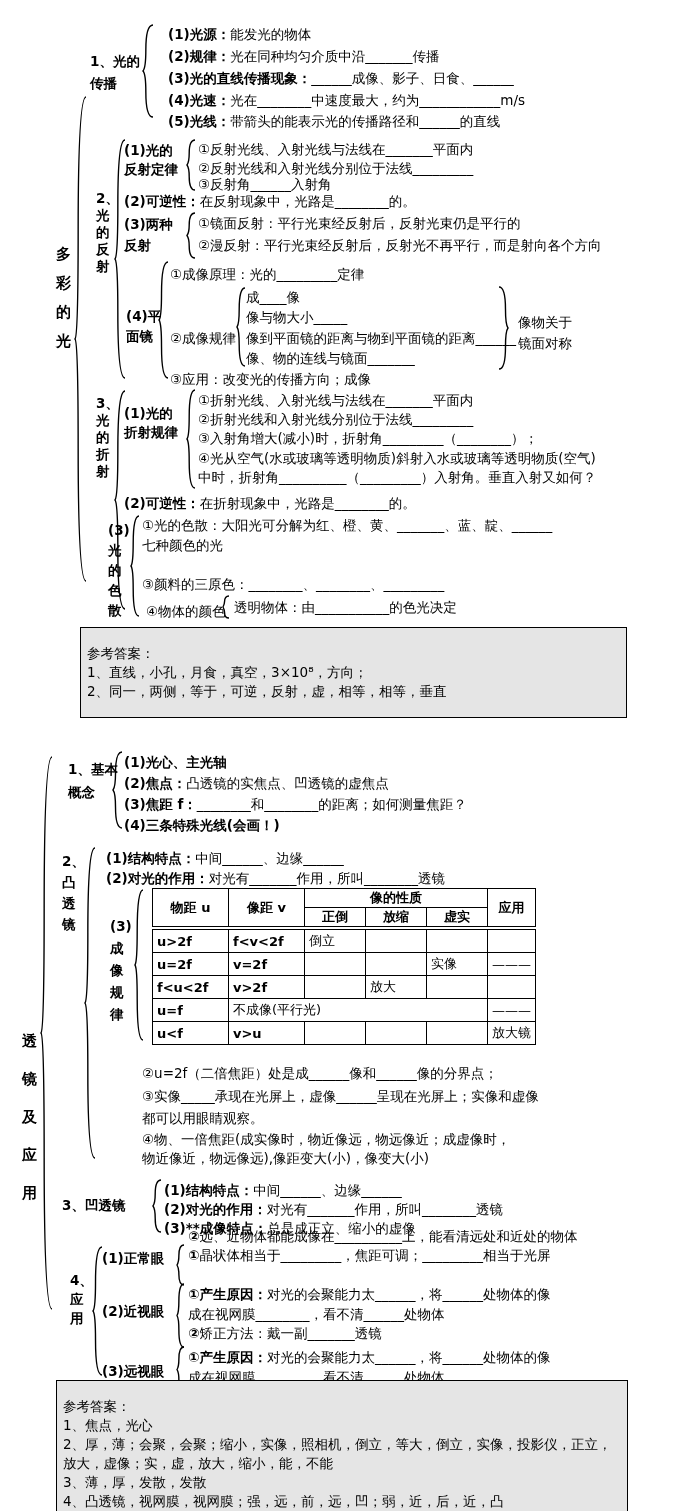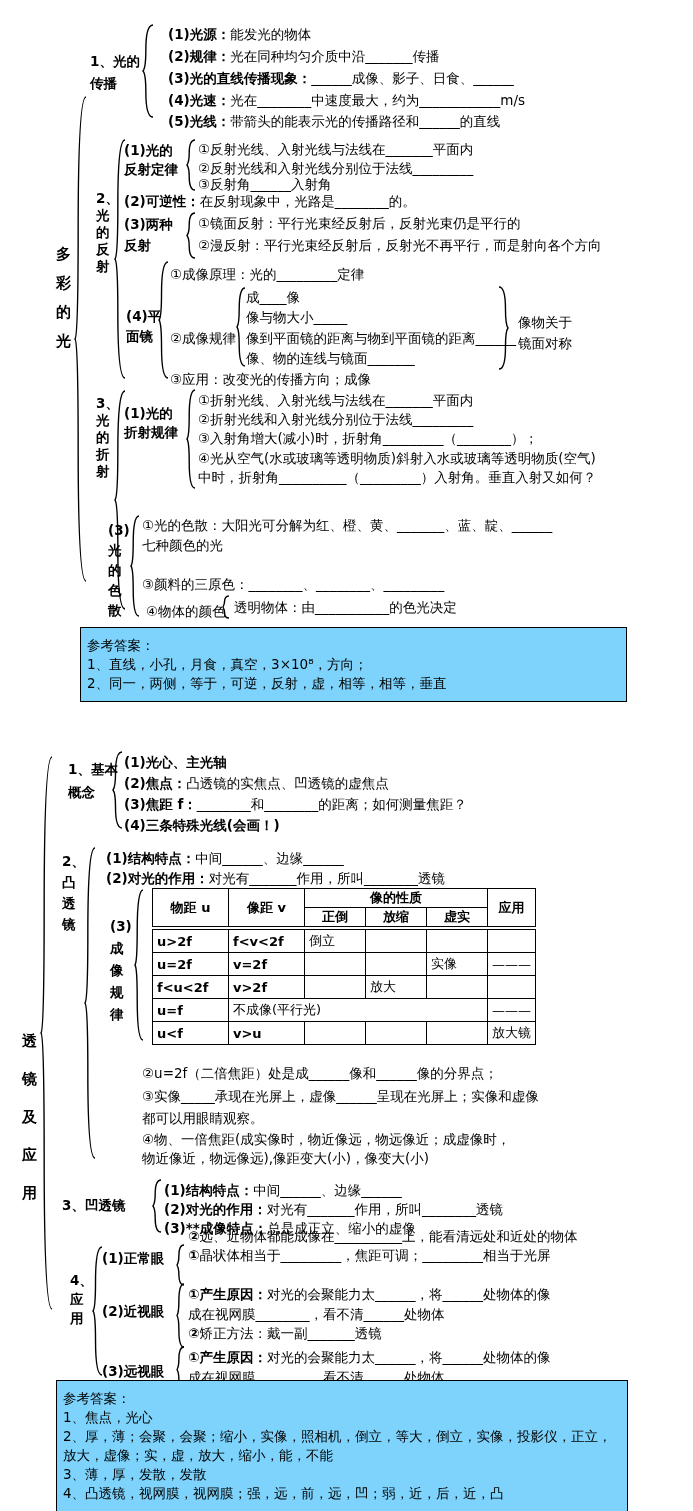--- a/index.html
+++ b/index.html
@@ -4,22 +4,22 @@
 <style>
   html,body{margin:0;padding:0;background:#fff;}
   #canvas{position:relative;width:693px;height:1511px;background:#fff;overflow:hidden;
           font-family:"DejaVu Sans","Liberation Sans",sans-serif;color:#000;}
   .ln{position:absolute;white-space:nowrap;font-size:13.5px;line-height:16px;}
   .ln b{font-weight:700;}
   .bl{position:absolute;font-weight:700;white-space:pre-line;font-size:13.5px;line-height:19px;}
   .note{position:absolute;white-space:pre-line;font-size:13.5px;line-height:21px;}
   .brace{position:absolute;}
   .brace.flip{transform:scaleX(-1);}
-  .abox{position:absolute;background:#7dd3fc;border:1px solid #000;font-size:13.5px;
-        line-height:19px;padding:8px 6px;}
+  .abox{position:absolute;background:#e5e5e5;border:1px solid #000;font-size:13.5px;
+        line-height:19px;padding:16px 6px;}
   .abox div{white-space:normal;}
   table.imtable{position:absolute;border-collapse:collapse;font-size:13px;table-layout:fixed;}
   .imtable th,.imtable td{border:1px solid #000;padding:0 4px;text-align:left;}
   .imtable th{font-weight:700;height:18px;text-align:center;}
   .imtable td{height:22px;}
   .imtable .dbl{border-bottom:4px double #000;}
   .imtable .bb{font-weight:700;}
 </style>
 </head>
 <body>
@@ -107,20 +107,21 @@
 折射规律</div>
   <div class="brace" style="left:186px;top:389px"><svg width="10" height="100" viewBox="0 0 10 100">
         <path d="M 9 1 Q 3.2 1 3.2 27.500000000000004 Q 3.2 47 1 50 Q 3.2 53 3.2 72.5 Q 3.2 99 9 99" fill="none" stroke="#000" stroke-width="1.4"></path>
       </svg></div>
   <div class="ln" style="left:198px;top:392px"><span>①折射光线、入射光线与法线在_______平面内</span></div>
   <div class="ln" style="left:198px;top:411px"><span>②折射光线和入射光线分别位于法线_________</span></div>
   <div class="ln" style="left:198px;top:430px"><span>③入射角增大(减小)时，折射角_________（________）；</span></div>
   <div class="ln" style="left:198px;top:450px"><span>④光从空气(水或玻璃等透明物质)斜射入水或玻璃等透明物质(空气)</span></div>
   <div class="ln" style="left:198px;top:469px"><span>中时，折射角__________（_________）入射角。垂直入射又如何？</span></div>
 
+  <div class="ln" style="left:124px;top:495px"><b>(2)可逆性：</b><span>在折射现象中，光路是________的。</span></div>
 
   <div class="bl" style="left:108px;top:520px;line-height:20px">(3)
 光
 的
 色
 散</div>
   <div class="brace" style="left:130px;top:515px"><svg width="10" height="102" viewBox="0 0 10 102">
         <path d="M 9 1 Q 3.2 1 3.2 28.05 Q 3.2 48 1 51 Q 3.2 54 3.2 73.95 Q 3.2 101 9 101" fill="none" stroke="#000" stroke-width="1.4"></path>
       </svg></div>
   <div class="ln" style="left:142px;top:517px"><span>①光的色散：大阳光可分解为红、橙、黄、_______、蓝、靛、______</span></div>

